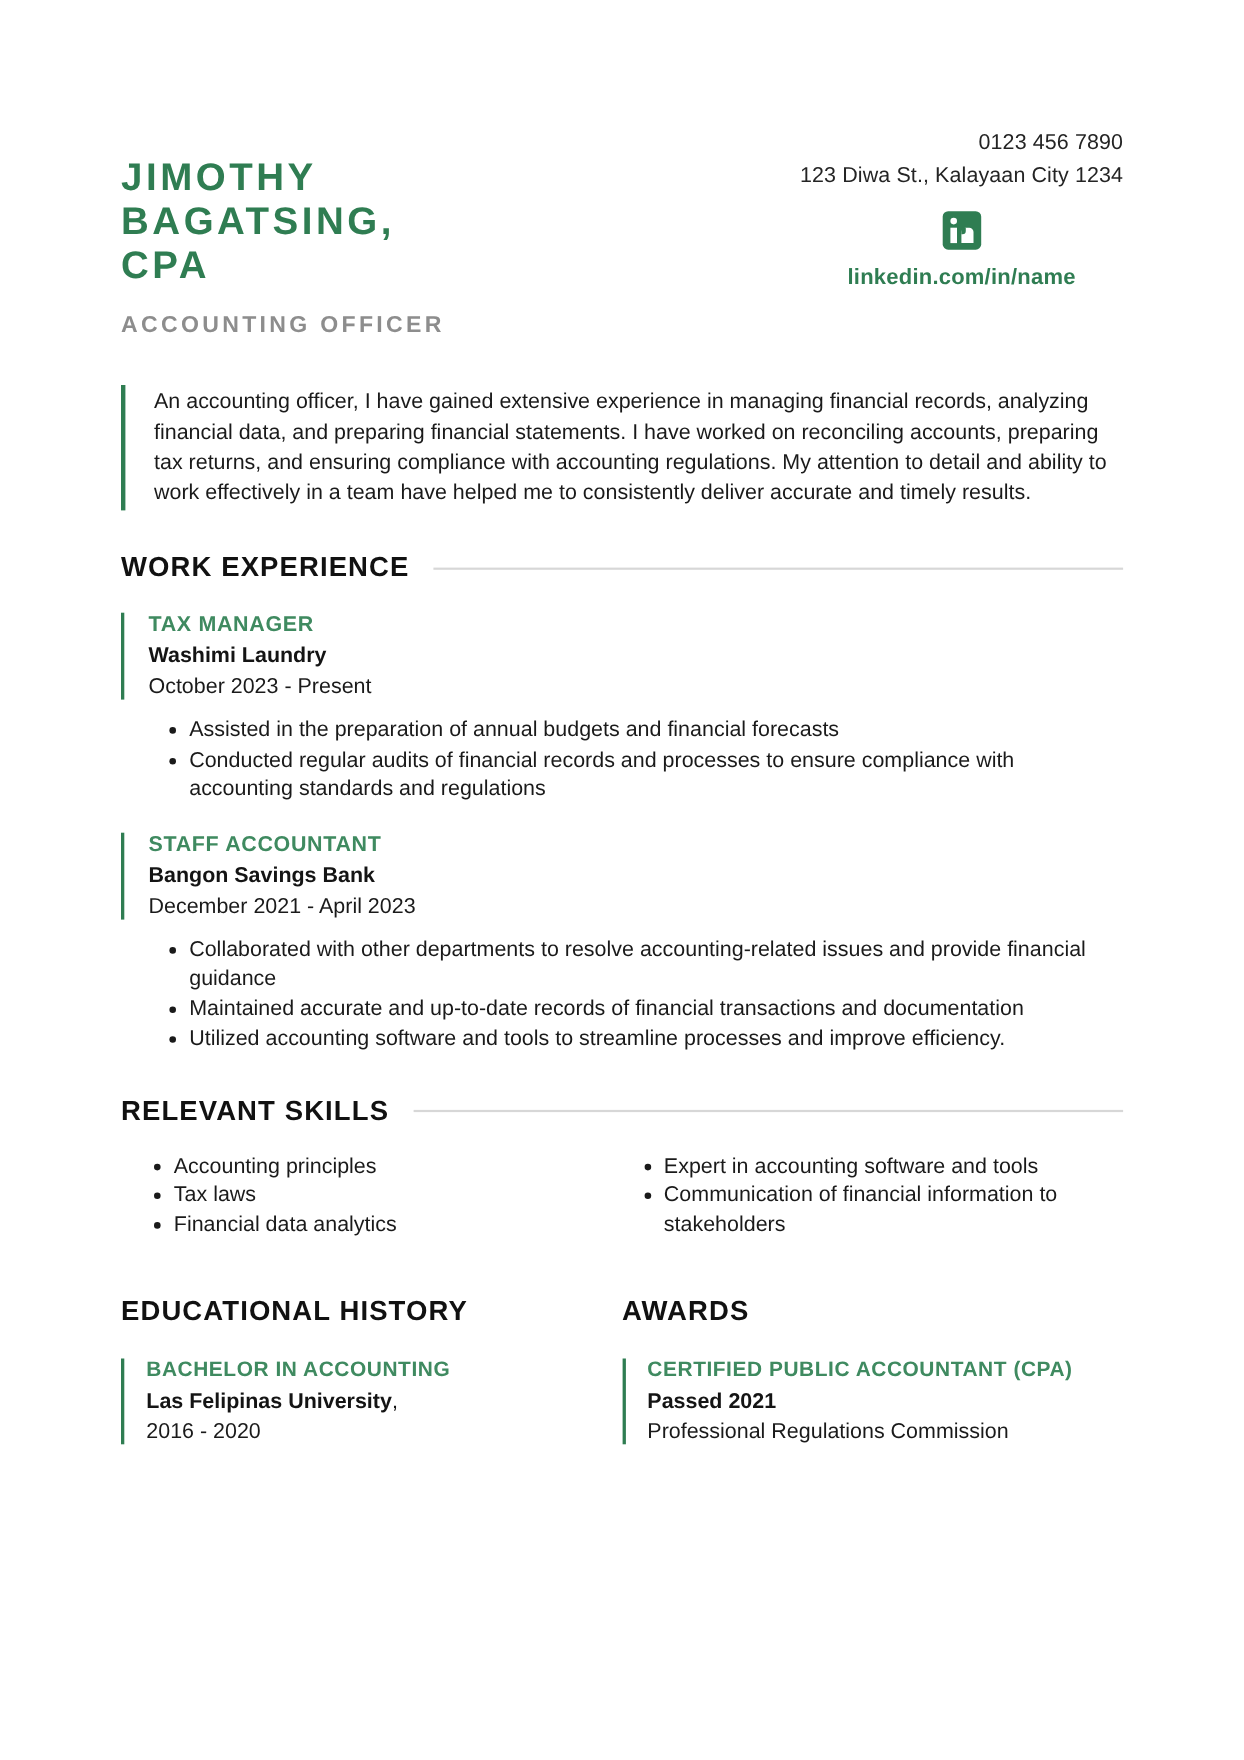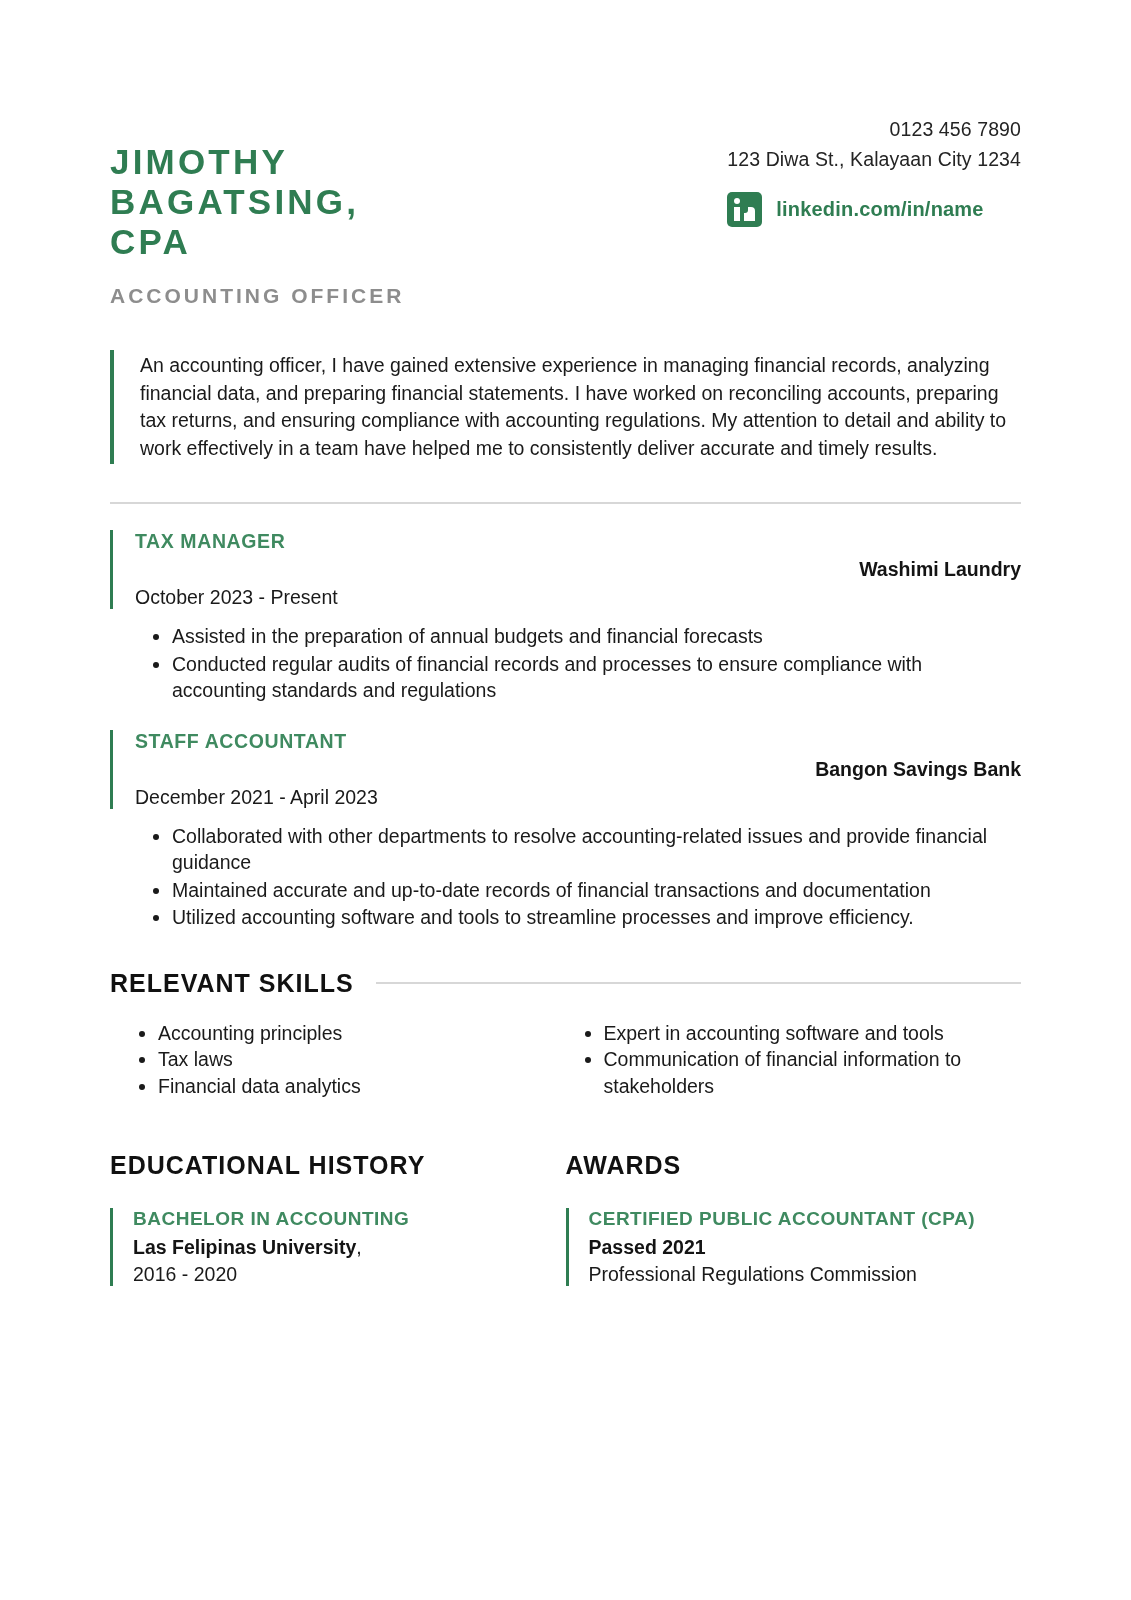--- a/index.html
+++ b/index.html
@@ -62,20 +62,21 @@
     color: #242424;
     line-height: 30px;
     letter-spacing: 0.1px;
   }
 
   .linkedin-row {
     display: flex;
     align-items: center;
     gap: 14px;
     margin-top: 18px;
+    flex-direction: column;
   }
 
   .li-icon {
     width: 35px;
     height: 35px;
     background: #2f7d52;
     border-radius: 5px;
     position: relative;
     flex: none;
   }
@@ -159,21 +160,20 @@
     font-size: 19.5px;
     font-weight: bold;
     color: #3f8a60;
     letter-spacing: 0.6px;
   }
   .entry-org {
     font-size: 19.5px;
     font-weight: bold;
     color: #141414;
     margin-top: 5px;
-    text-align: right;
   }
   .entry-dates {
     font-size: 19.5px;
     color: #1a1a1a;
     margin-top: 5px;
   }
 
   ul.bullets {
     margin-top: 14px;
     padding-left: 62px;
@@ -259,20 +259,21 @@
       </div>
     </div>
   </div>
 
   <div class="summary">
     <p>An accounting officer, I have gained extensive experience in managing financial records, analyzing financial data, and preparing financial statements. I have worked on reconciling accounts, preparing tax returns, and ensuring compliance with accounting regulations. My attention to detail and ability to work effectively in a team have helped me to consistently deliver accurate and timely results.</p>
   </div>
 
   <div class="section">
     <div class="section-head">
+      <h2>WORK EXPERIENCE</h2>
       <span class="section-rule"></span>
     </div>
 
     <div class="entry">
       <div class="entry-role">TAX MANAGER</div>
       <div class="entry-org">Washimi Laundry</div>
       <div class="entry-dates">October 2023 - Present</div>
     </div>
     <ul class="bullets">
       <li>Assisted in the preparation of annual budgets and financial forecasts</li>

